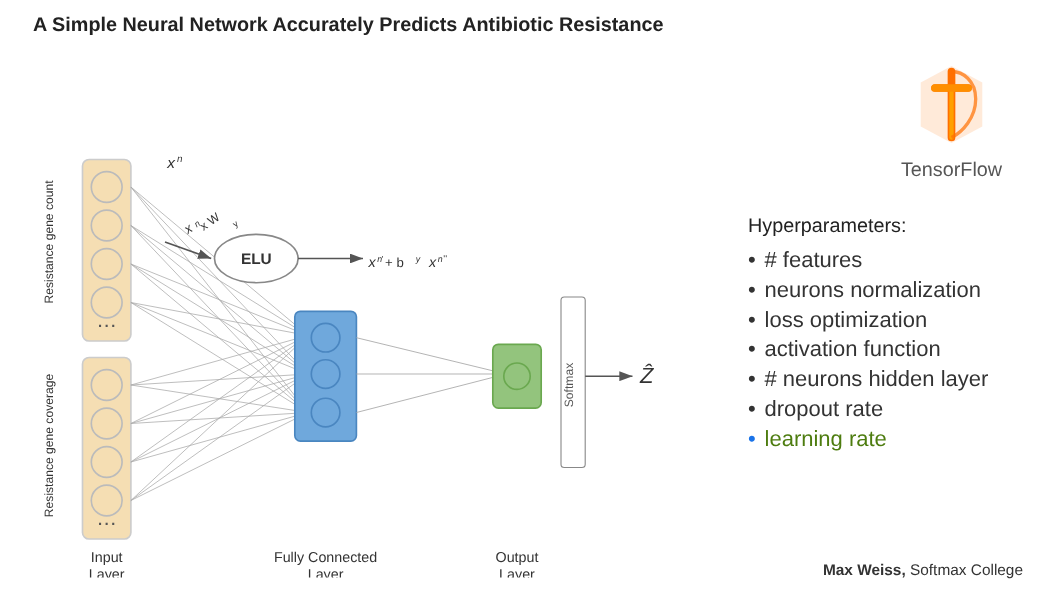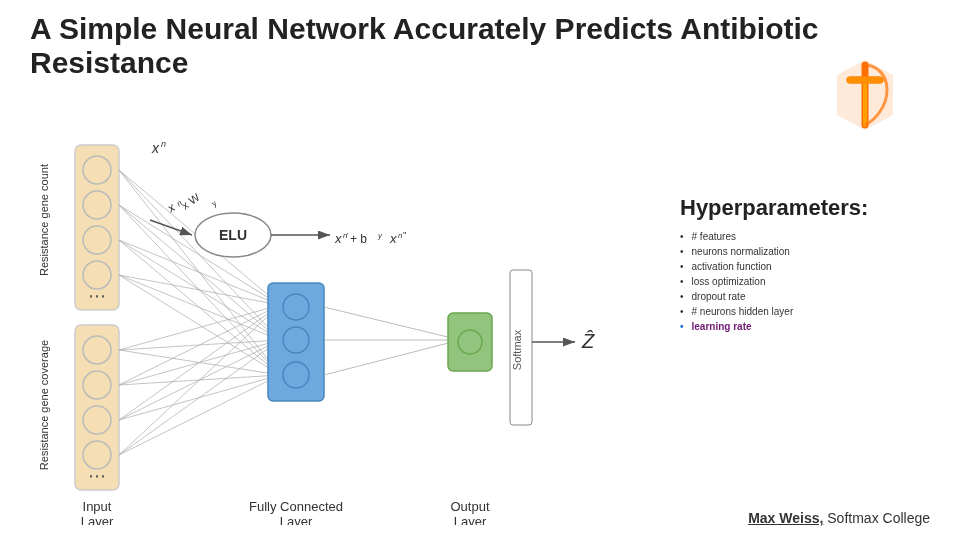--- a/index.html
+++ b/index.html
@@ -9,21 +9,21 @@
       background: #fff;
       font-family: Arial, sans-serif;
       overflow: hidden;
       position: relative;
     }
 
     .page-title {
       position: absolute;
       top: 12px;
       left: 30px;
-      font-size: 30px;
+      font-size: 18px;
       font-weight: 600;
       color: #222;
     }
 
     
     .diagram-area {
       position: absolute;
       top: 55px;
       left: 20px;
       width: 680px;
@@ -53,66 +53,65 @@
 
     
     .hyperparams {
       position: absolute;
       top: 195px;
       right: 10px;
       width: 270px;
     }
 
     .hyperparams-title {
-      font-size: 22px;
-      font-weight: 700;
+      font-size: 18px;
+      font-weight: 400;
       color: #222;
       margin-bottom: 8px;
     }
 
     .hyperparams ul {
       list-style: none;
       padding: 0;
     }
 
     .hyperparams ul li {
-      font-size: 10px;
+      font-size: 20px;
       color: #333;
       padding: 2px 0;
       display: flex;
       align-items: center;
     }
 
     .hyperparams ul li::before {
       content: "•";
       margin-right: 8px;
       color: #333;
     }
 
     .hyperparams ul li.highlight {
-      color: #701a75;
-      font-weight: bold;
+      color: #4d7c0f;
+      font-weight: normal;
     }
 
     .hyperparams ul li.highlight::before {
       color: #1a73e8;
     }
 
     
     .footer-credit {
       position: absolute;
       bottom: 14px;
       right: 30px;
       font-size: 14px;
       color: #333;
     }
 
     .footer-credit span.name {
       font-weight: bold;
-      text-decoration: underline;
       text-align: right;
     }
 
     
     .nn-svg {
       position: absolute;
       top: 0;
       left: 0;
       width: 680px;
       height: 470px;
@@ -241,31 +240,32 @@
 
     <polygon points="40,5 68,20 68,60 40,75 12,60 12,20" fill="#FF6F00" opacity="0.15"></polygon>
 
     <path d="M40 10 L40 70 M25 25 L55 25" stroke="#FF6F00" stroke-width="7" stroke-linecap="round" fill="none"></path>
 
     <path d="M40 25 L40 70" stroke="#FFA000" stroke-width="4" stroke-linecap="round" fill="none"></path>
     <path d="M25 25 L55 25" stroke="#FF8F00" stroke-width="7" stroke-linecap="round" fill="none"></path>
 
     <path d="M40 10 C50 10, 62 18, 62 35 C62 52, 50 65, 40 70" stroke="#FF6F00" stroke-width="3" fill="none" opacity="0.7"></path>
   </svg>
+  <div class="tf-logo-text">TensorFlow</div>
 </div>
 
 <div class="hyperparams">
   <div class="hyperparams-title">Hyperparameters:</div>
   <ul>
     <li># features</li>
     <li>neurons normalization</li>
+    <li>loss optimization</li>
     <li>activation function</li>
-    <li>loss optimization</li>
+    <li># neurons hidden layer</li>
     <li>dropout rate</li>
-    <li># neurons hidden layer</li>
     <li class="highlight">learning rate</li>
   </ul>
 </div>
 
 <div class="footer-credit">
   <span class="name">Max Weiss,</span>
   <span> Softmax College</span>
 </div>
 
 </body></html>

